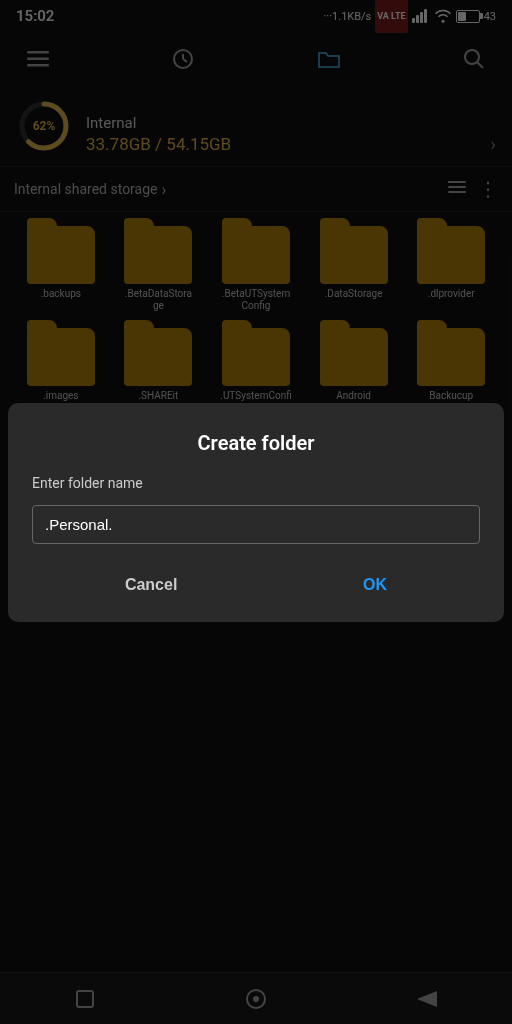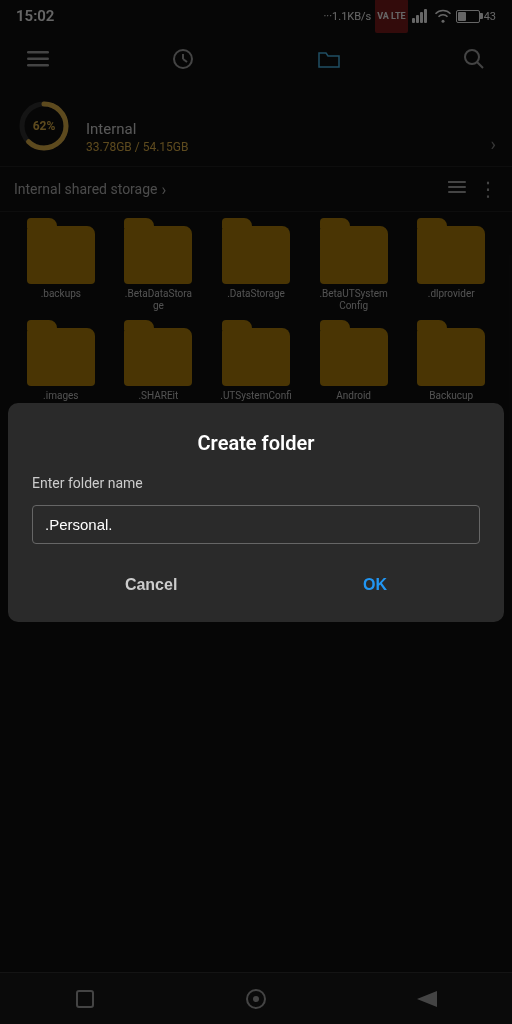--- a/index.html
+++ b/index.html
@@ -109,21 +109,21 @@
     }
     .storage-info {
       flex: 1;
     }
     .storage-title {
       font-size: 15px;
       color: #ddd;
       margin-bottom: 2px;
     }
     .storage-used {
-      font-size: 12px;
+      font-size: 17px;
       color: #e8b84b;
     }
     .storage-arrow {
       color: #888;
       font-size: 18px;
     }
 
     
     .path-bar {
       display: flex;
@@ -390,25 +390,25 @@
 <div class="file-item">
       <div class="folder-icon"></div>
       <span class="file-name">.backups</span>
     </div>
     <div class="file-item">
       <div class="folder-icon"></div>
       <span class="file-name">.BetaDataStorage</span>
     </div>
     <div class="file-item">
       <div class="folder-icon"></div>
+      <span class="file-name">.BetaUTSystemConfig</span>
+    </div>
+    <div class="file-item">
+      <div class="folder-icon"></div>
       <span class="file-name">.DataStorage</span>
-    </div>
-    <div class="file-item">
-      <div class="folder-icon"></div>
-      <span class="file-name">.BetaUTSystemConfig</span>
     </div>
     <div class="file-item">
       <div class="folder-icon"></div>
       <span class="file-name">.dlprovider</span>
     </div>
     <div class="file-item">
       <div class="folder-icon"></div>
       <span class="file-name">.images</span>
     </div>
     <div class="file-item">

